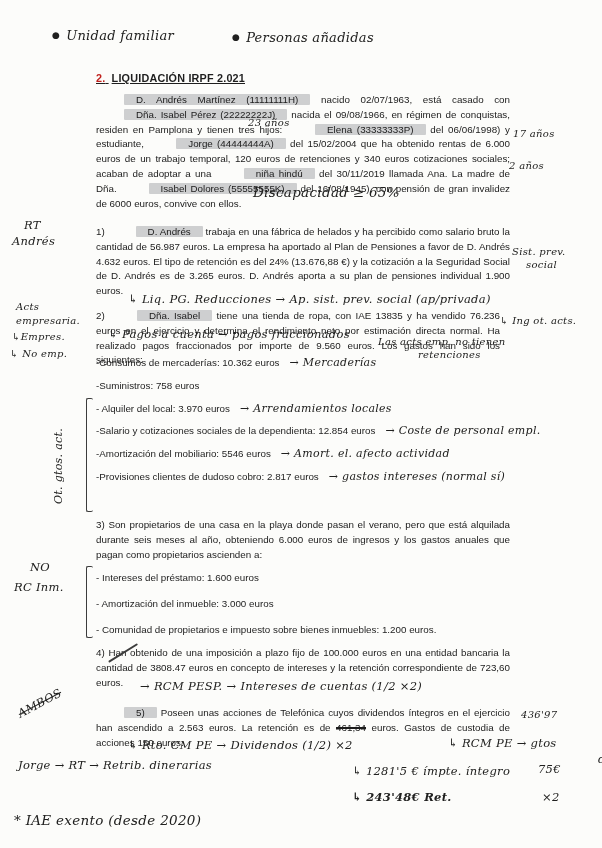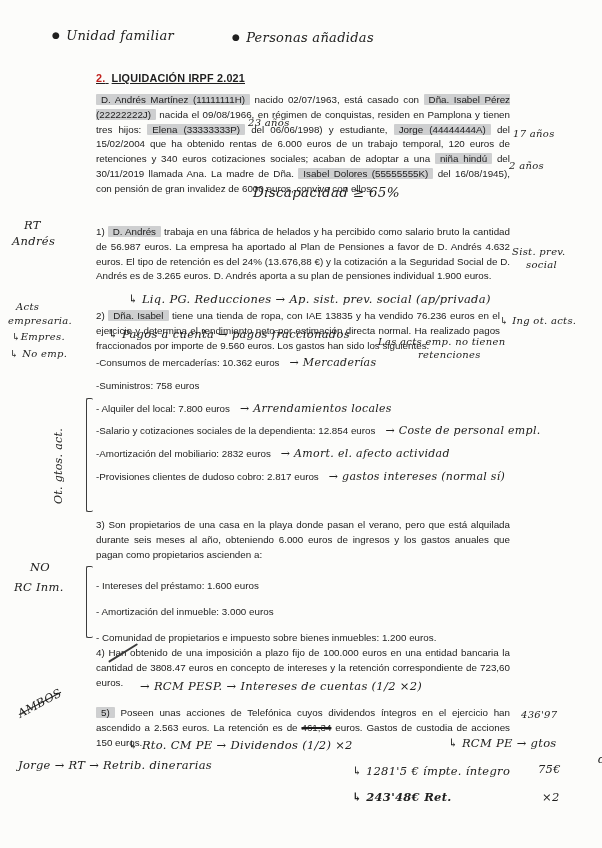--- a/index.html
+++ b/index.html
@@ -4,21 +4,21 @@
 <style>
   html,body{margin:0;padding:0;background:#e8e8e6;}
   .page{
     position:relative;width:602px;height:848px;margin:0 auto;
     background:#fcfcfa;overflow:hidden;
     font-family:"Liberation Sans",sans-serif;color:#1e1e1e;
     box-shadow:0 0 4px rgba(0,0,0,.25);
   }
   .abs{position:absolute;}
   .printed{font-size:9.8px;line-height:14.8px;text-align:justify;color:#1b1b1b;}
-  .hl{background:rgba(142,146,150,.42);padding:0 5px;border-radius:1px;}
+  .hl{background:rgba(142,146,150,.42);padding:0 12px;border-radius:1px;margin-left:28px;}
   .strike{text-decoration:line-through;text-decoration-thickness:1.5px;}
   .title{font-weight:bold;font-size:10.8px;text-decoration:underline;letter-spacing:.2px;}
   .red{color:#c0201c;}
   .hw{
     font-family:"DejaVu Serif",serif;font-style:italic;color:#20201f;
     font-size:11px;letter-spacing:.3px;white-space:nowrap;line-height:1.25;
   }
   .hw.sm{font-size:10px;}
   .hw.md{font-size:11.5px;}
   .hw.lg{font-size:13.5px;}
@@ -60,61 +60,61 @@
   <div class="abs hw md" style="left:24px;top:218px;">RT</div>
   <div class="abs hw md" style="left:12px;top:234px;">Andrés</div>
 
   <div class="abs printed" style="left:96px;top:225px;width:414px;"><span>1) </span><span class="hl">D. Andrés</span><span> trabaja en una fábrica de helados y ha percibido como salario bruto la cantidad de 56.987 euros. La empresa ha aportado al Plan de Pensiones a favor de D. Andrés 4.632 euros. El tipo de retención es del 24% (13.676,88 €) y la cotización a la Seguridad Social de D. Andrés es de 3.265 euros. D. Andrés aporta a su plan de pensiones individual 1.900 euros.</span></div>
   <div class="abs hw sm" style="left:512px;top:246px;">Sist. prev.</div>
   <div class="abs hw sm" style="left:526px;top:259px;">social</div>
 
   <div class="abs hw md" style="left:128px;top:292px;">↳ Liq. PG. Reducciones → Ap. sist. prev. social (ap/privada)</div>
 
   <div class="abs hw sm" style="left:16px;top:301px;">Acts</div>
-  <div class="abs hw sm" style="left:8px;top:315px;text-align:center;">empresaria.</div>
+  <div class="abs hw sm" style="left:16px;top:315px;text-align:center;">empresaria.</div>
   <div class="abs hw sm" style="left:12px;top:331px;">↳Empres.</div>
   <div class="abs hw sm" style="left:10px;top:348px;">↳ No emp.</div>
 
   <div class="abs printed" style="left:96px;top:309px;width:404px;"><span>2) </span><span class="hl">Dña. Isabel</span><span> tiene una tienda de ropa, con IAE 13835 y ha vendido 76.236 euros en el ejercicio y determina el rendimiento neto por estimación directa normal. Ha realizado pagos fraccionados por importe de 9.560 euros. Los gastos han sido los siguientes:</span></div>
   <div class="abs hw sm" style="left:500px;top:315px;">↳ Ing ot. acts.</div>
   <div class="abs hw md" style="left:108px;top:327px;">↳ Pagos a cuenta → pagos fraccionados</div>
   <div class="abs hw sm" style="left:378px;top:336px;">
     <div>Las acts emp. no tienen</div>
     <div style="margin-left:40px;">retenciones</div>
   </div>
 
   <div class="abs" style="left:96px;top:356px;width:480px;">
     <div class="exp-row">
       <span>-Consumos de mercaderías: 10.362 euros</span><span class="hw exp-hw">→ Mercaderías</span>
     </div>
     <div class="exp-row">
       <span>-Suministros: 758 euros</span><span class="hw exp-hw"></span>
     </div>
     <div class="exp-row">
-      <span>- Alquiler del local: 7.800 euros</span><span class="hw exp-hw">→ Arrendamientos locales</span>
+      <span>- Alquiler del local: 3.970 euros</span><span class="hw exp-hw">→ Arrendamientos locales</span>
     </div>
     <div class="exp-row">
       <span>-Salario y cotizaciones sociales de la dependienta: 12.854 euros</span><span class="hw exp-hw">→ Coste de personal empl.</span>
     </div>
     <div class="exp-row">
-      <span>-Amortización del mobiliario: 2832 euros</span><span class="hw exp-hw">→ Amort. el. afecto actividad</span>
+      <span>-Amortización del mobiliario: 5546 euros</span><span class="hw exp-hw">→ Amort. el. afecto actividad</span>
     </div>
     <div class="exp-row">
       <span>-Provisiones clientes de dudoso cobro: 2.817 euros</span><span class="hw exp-hw">→ gastos intereses (normal sí)</span>
     </div>
   </div>
 
   <div class="abs bracket" style="left:86px;top:398px;height:112px;"></div>
   <div class="abs hw vtext" style="left:52px;top:408px;height:96px;">Ot. gtos. act.</div>
 
   <div class="abs printed" style="left:96px;top:518px;width:414px;">3) Son propietarios de una casa en la playa donde pasan el verano, pero que está alquilada durante seis meses al año, obteniendo 6.000 euros de ingresos y los gastos anuales que pagan como propietarios ascienden a:</div>
   <div class="abs hw md" style="left:30px;top:560px;">NO</div>
   <div class="abs hw md" style="left:14px;top:580px;">RC Inm.</div>
   <div class="abs bracket" style="left:86px;top:566px;height:70px;"></div>
-  <div class="abs" style="left:96px;top:572px;margin-top:8px;">
+  <div class="abs" style="left:96px;top:572px;">
     <div class="s3-item">- Intereses del préstamo: 1.600 euros</div>
     <div class="s3-item">- Amortización del inmueble: 3.000 euros</div>
     <div class="s3-item">- Comunidad de propietarios e impuesto sobre bienes inmuebles: 1.200 euros.</div>
   </div>
 
   <div class="abs printed" style="left:96px;top:646px;width:414px;">4) Han obtenido de una imposición a plazo fijo de 100.000 euros en una entidad bancaria la cantidad de 3808.47 euros en concepto de intereses y la retención correspondiente de 723,60 euros.</div>
   <div class="abs stroke" style="left:106px;top:652px;width:34px;transform:rotate(-32deg);"></div>
   <div class="abs hw md" style="left:140px;top:679px;">→ RCM PESP. → Intereses de cuentas (1/2 ×2)</div>
 
   <div class="abs hw md" style="left:16px;top:696px;transform:rotate(-28deg);text-decoration:line-through;">AMBOS</div>
@@ -124,14 +124,15 @@
 
   <div class="abs hw md" style="left:128px;top:738px;">↳ Rto. CM PE → Dividendos (1/2) ×2</div>
   <div class="abs hw md" style="left:448px;top:736px;">↳ RCM PE → gtos</div>
   <div class="abs hw md" style="left:556px;top:752px;margin-left:42px;">ded.</div>
   <div class="abs hw md" style="left:18px;top:758px;">Jorge → RT → Retrib. dinerarias</div>
   <div class="abs hw md" style="left:352px;top:764px;">↳ 1281'5 € ímpte. íntegro</div>
   <div class="abs hw md" style="left:538px;top:762px;">75€</div>
   <div class="abs hw md" style="left:352px;top:790px;font-weight:bold;">↳ 243'48€ Ret.</div>
   <div class="abs hw md" style="left:542px;top:790px;">×2</div>
 
+  <div class="abs hw lg" style="left:14px;top:812px;">* IAE exento (desde 2020)</div>
 
 </div>
 
 </body></html>

